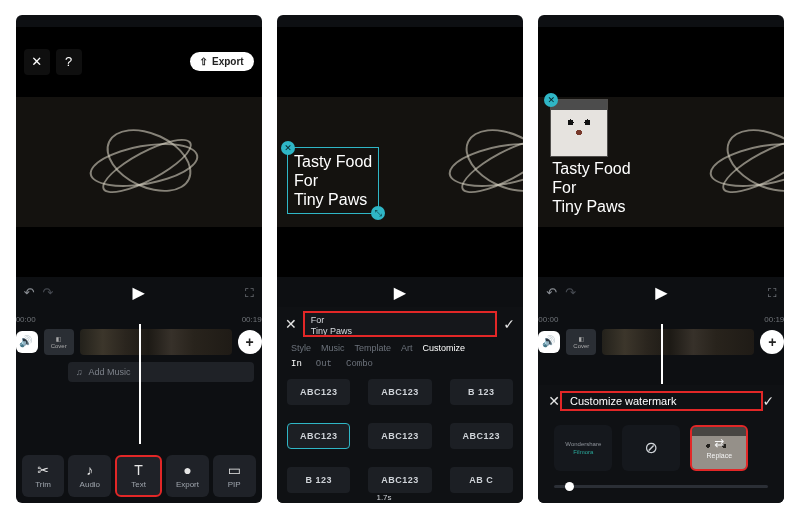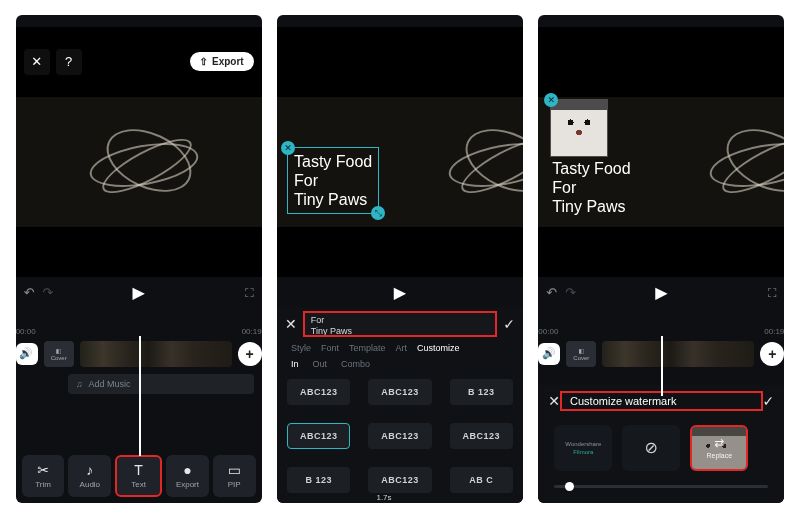--- a/index.html
+++ b/index.html
@@ -93,21 +93,20 @@
   .play-center {
     position: absolute; left: 50%; transform: translateX(-50%);
     font-size: 16px; color: #fff;
   }
   .timeline {
     position: absolute;
     top: 300px; left: 0; right: 0;
     padding: 0 0;
     font-size: 8px;
     color: #6f7378;
-    margin-top: 12px;
   }
   .timeline-ruler {
     display: flex; justify-content: space-between;
     margin-bottom: 4px;
   }
   .track-row {
     display: flex; align-items: center; gap: 6px;
     height: 28px;
     margin-top: 4px;
     position: relative;
@@ -202,21 +201,21 @@
     padding: 2px 6px;
     font-size: 9px; line-height: 11px;
     color: #d7dadf;
     overflow:hidden;
   }
   .tep-tabs {
     display:flex; gap:10px; padding: 2px 14px; font-size:9px; color:#6c727b;
   }
   .tep-tabs .active { color:#fff; }
   .tep-subtabs {
-    display:flex; gap:14px; padding: 4px 14px; font-size:9px; color:#6c727b;
+    display:flex; gap:14px; padding: 4px 14px; font-size:9px; color:#6c727b;font-family:Liberation Mono, monospace;
   }
   .tep-subtabs .active { color:#fff; }
   .anim-grid {
     display:grid; grid-template-columns: repeat(3,1fr);
     gap: 18px; padding: 6px 10px; font-weight: bold;
   }
   .anim-cell {
     height: 26px; background:#1c1f24; border-radius:4px;
     display:flex;align-items:center;justify-content:center;
     font-size:9px;color:#cfd3d8;letter-spacing:0.5px;
@@ -407,21 +406,21 @@
     <div class="tep-input-row">
       <span style="font-size:14px;">✕</span>
       <div class="tep-input red-box">
         <div>For</div>
         <div>Tiny Paws</div>
       </div>
       <span style="font-size:14px;">✓</span>
     </div>
     <div class="tep-tabs">
       <span>Style</span>
-      <span>Font</span>
+      <span>Music</span>
       <span>Template</span>
       <span>Art</span>
       <span class="active">Customize</span>
     </div>
     <div class="tep-subtabs">
       <span class="active">In</span>
       <span>Out</span>
       <span>Combo</span>
     </div>
     <div class="anim-grid">

